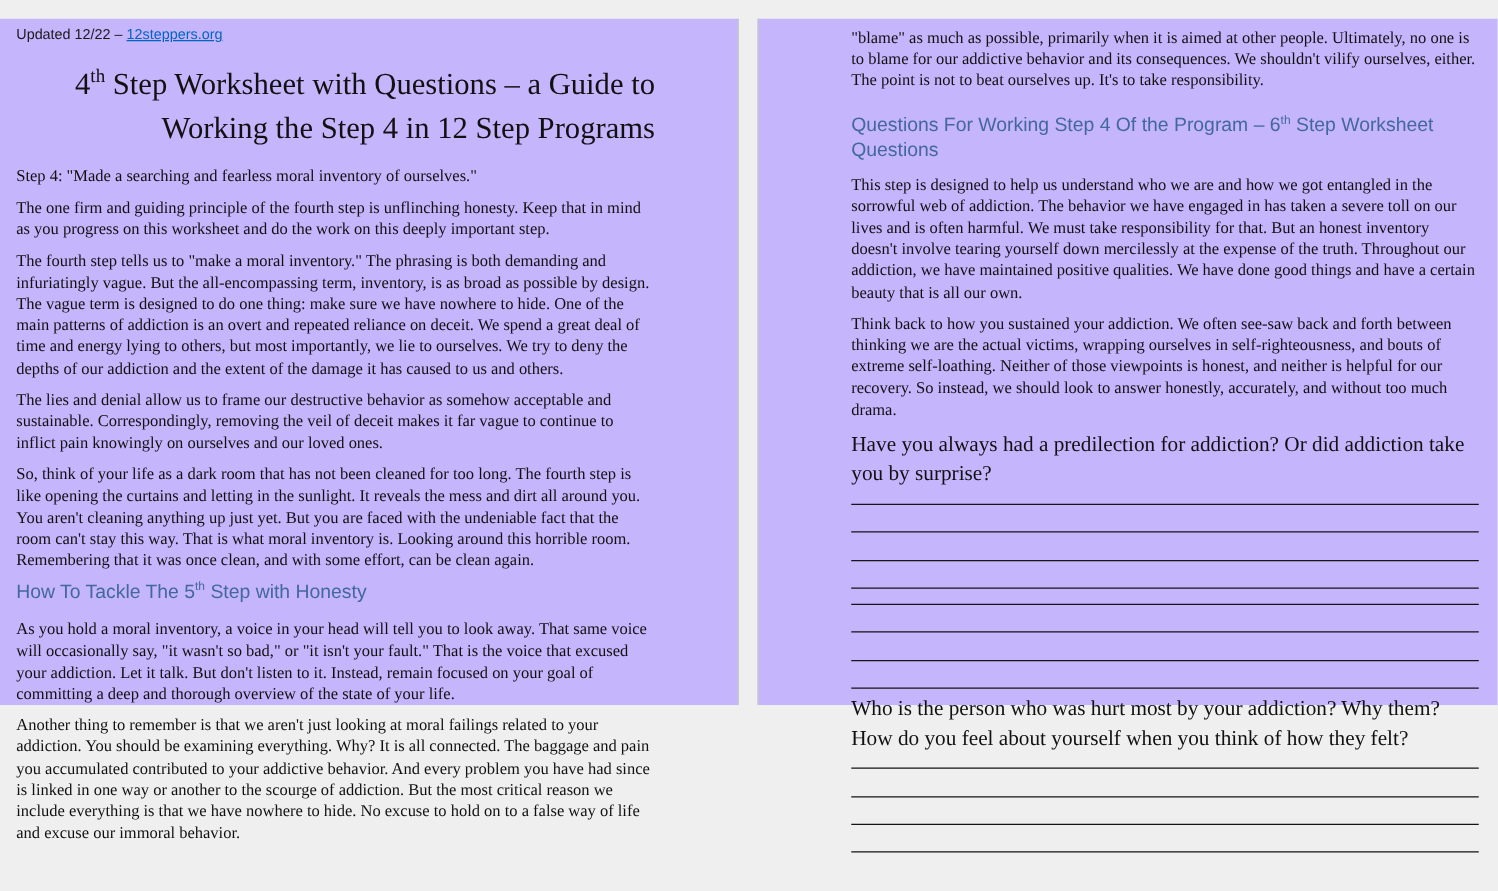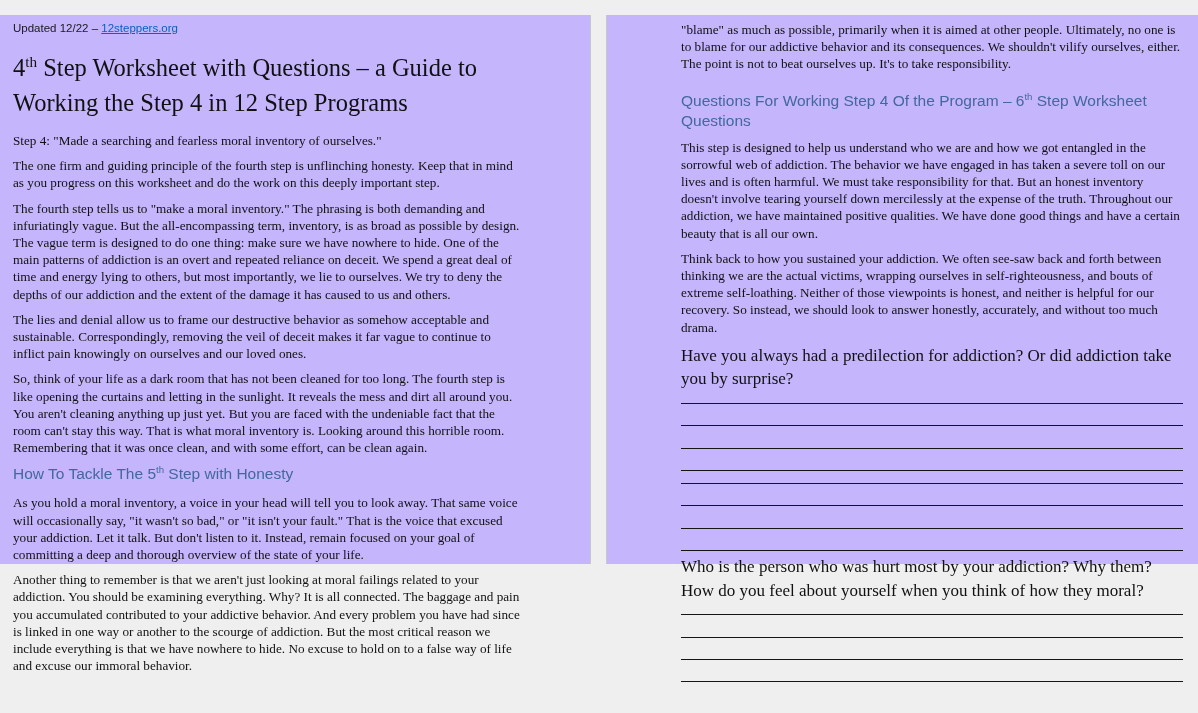--- a/index.html
+++ b/index.html
@@ -30,20 +30,21 @@
     margin:0 0 14px 0;
   }
   .doc-header a {
     color:#0563c1; text-decoration:underline; cursor:pointer;
   }
   .doc-title {
     font-family:"Liberation Serif", serif;
     font-weight:400;
     font-size:24.5px; line-height:35px; color:#111;
     margin:0 0 12px 0;
+    text-align:right;
   }
   p.body {
     font-size:13.2px; line-height:17.2px; color:#111;
     margin:0 0 8px 0;
     text-align:left;
   }
   h2.sec {
     font-family:"Liberation Sans", sans-serif;
     font-weight:400;
     font-size:15.5px; line-height:20px;
@@ -103,20 +104,20 @@
       <div class="answer-line"></div>
     </div>
 
   <div class="answer-group">
       <div class="answer-line first"></div>
       <div class="answer-line"></div>
       <div class="answer-line"></div>
       <div class="answer-line"></div>
     </div>
 
-  <p class="question q-sp2">Who is the person who was hurt most by your addiction? Why them? How do you feel about yourself when you think of how they moral?</p>
+  <p class="question q-sp2">Who is the person who was hurt most by your addiction? Why them? How do you feel about yourself when you think of how they felt?</p>
   <div class="answer-group">
       <div class="answer-line first"></div>
       <div class="answer-line"></div>
       <div class="answer-line"></div>
       <div class="answer-line"></div>
     </div>
 </div>
 
 </body></html>

